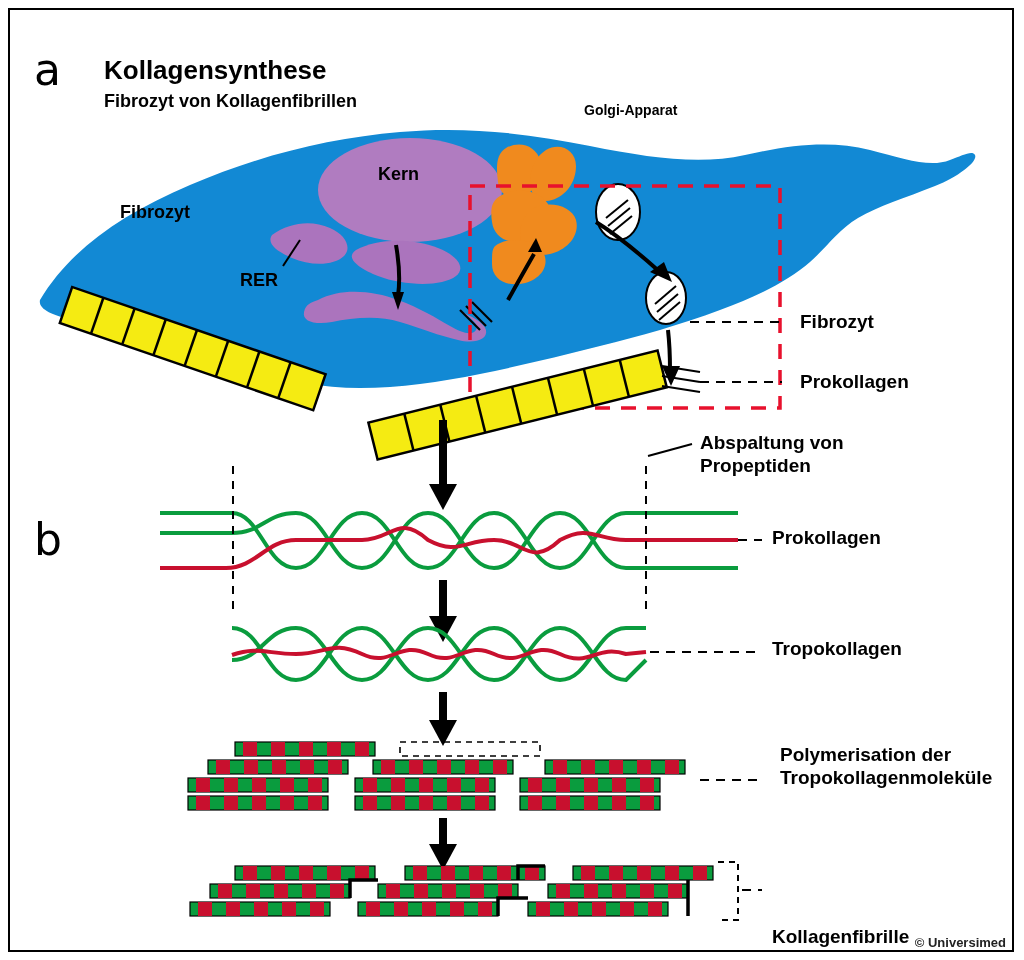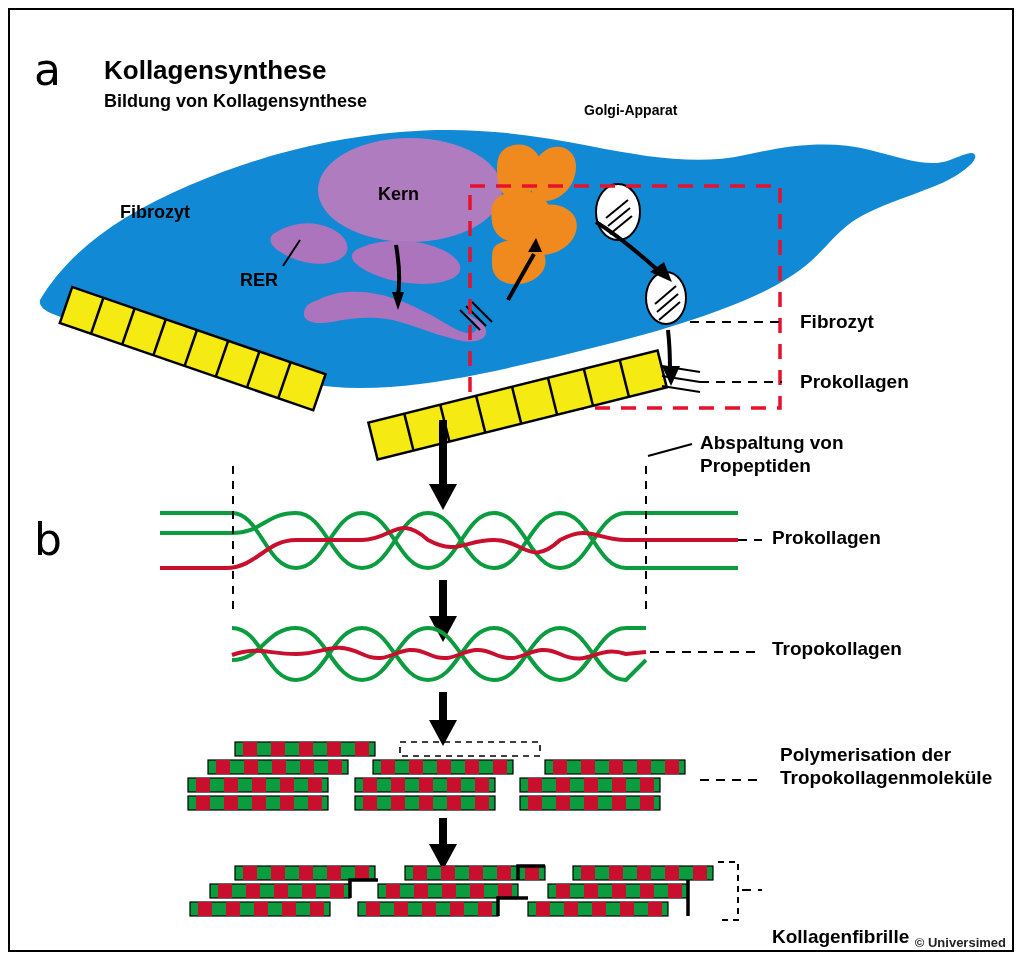--- a/index.html
+++ b/index.html
@@ -374,25 +374,25 @@
       <line x1="650" y1="652" x2="762" y2="652" stroke-dasharray="9,7"></line>
       <line x1="700" y1="780" x2="762" y2="780" stroke-dasharray="9,7"></line>
       <line x1="742" y1="890" x2="762" y2="890" stroke-dasharray="9,7"></line>
     </g>
   </svg>
 
   <div class="panel-letter" style="left:34px;top:44px;font-size:44px;">a</div>
   <div class="panel-letter" style="left:34px;top:514px;font-size:44px;">b</div>
 
   <div class="lbl" style="left:104px;top:55px;font-size:26px;">Kollagensynthese</div>
-  <div class="lbl" style="left:104px;top:91px;font-size:18px;">Bildung von Kollagensynthese</div>
+  <div class="lbl" style="left:104px;top:91px;font-size:18px;">Fibrozyt von Kollagenfibrillen</div>
 
   <div class="lbl" style="left:584px;top:102px;font-size:14px;">Golgi-Apparat</div>
   <div class="lbl" style="left:120px;top:202px;font-size:18px;">Fibrozyt</div>
-  <div class="lbl" style="left:378px;top:184px;font-size:18px;">Kern</div>
+  <div class="lbl" style="left:378px;top:164px;font-size:18px;">Kern</div>
   <div class="lbl" style="left:240px;top:270px;font-size:18px;">RER</div>
   <div class="lbl" style="left:800px;top:311px;font-size:19px;">Fibrozyt</div>
   <div class="lbl" style="left:800px;top:371px;font-size:19px;">Prokollagen</div>
   <div class="lbl" style="left:700px;top:432px;font-size:19px;">Abspaltung von
 Propeptiden</div>
   <div class="lbl" style="left:772px;top:527px;font-size:19px;">Prokollagen</div>
   <div class="lbl" style="left:772px;top:638px;font-size:19px;">Tropokollagen</div>
   <div class="lbl" style="left:780px;top:744px;font-size:19px;">Polymerisation der
 Tropokollagenmoleküle</div>
   <div class="lbl" style="left:772px;top:926px;font-size:19px;">Kollagenfibrille</div>

